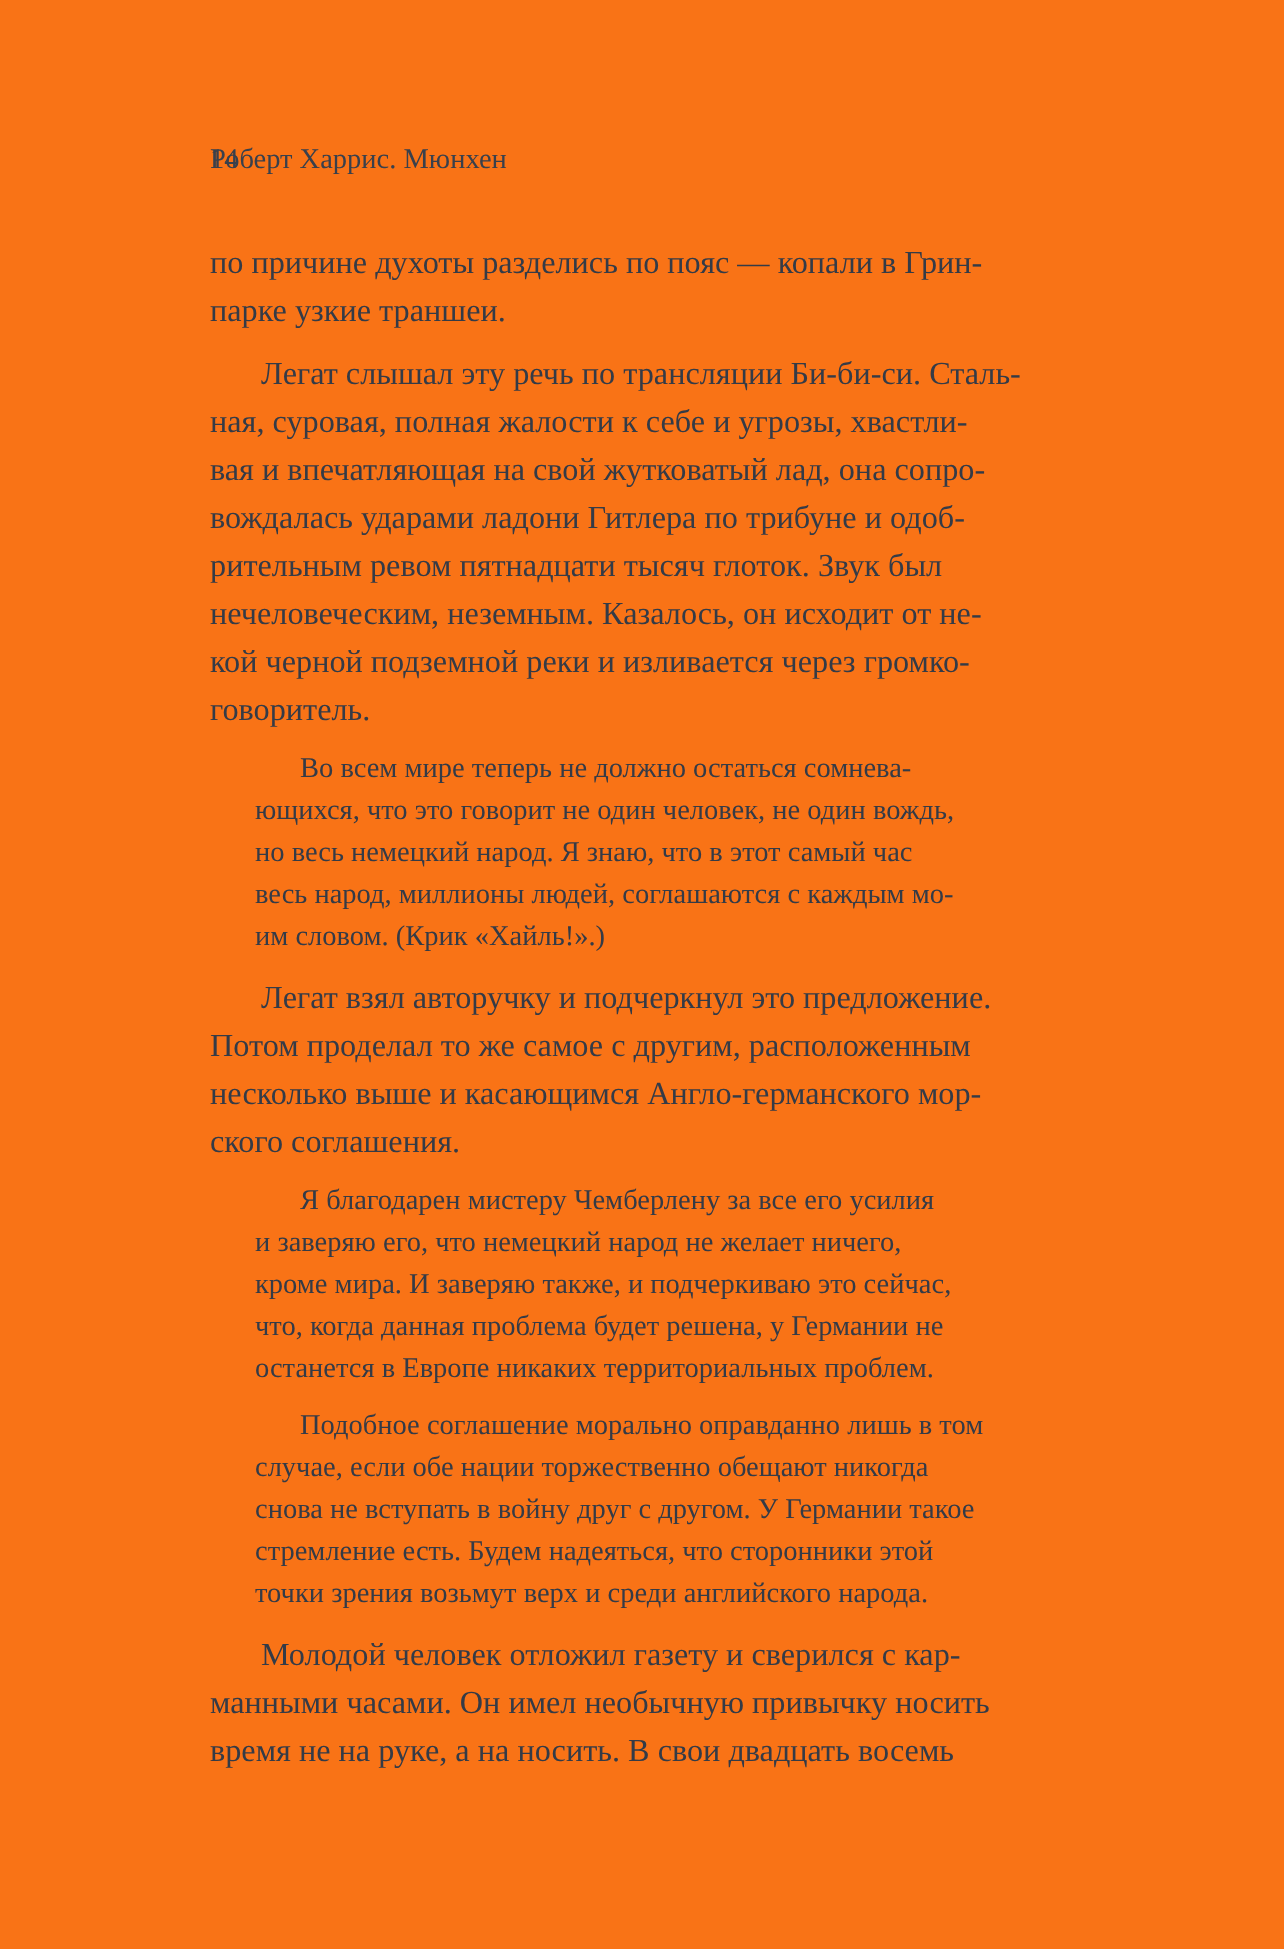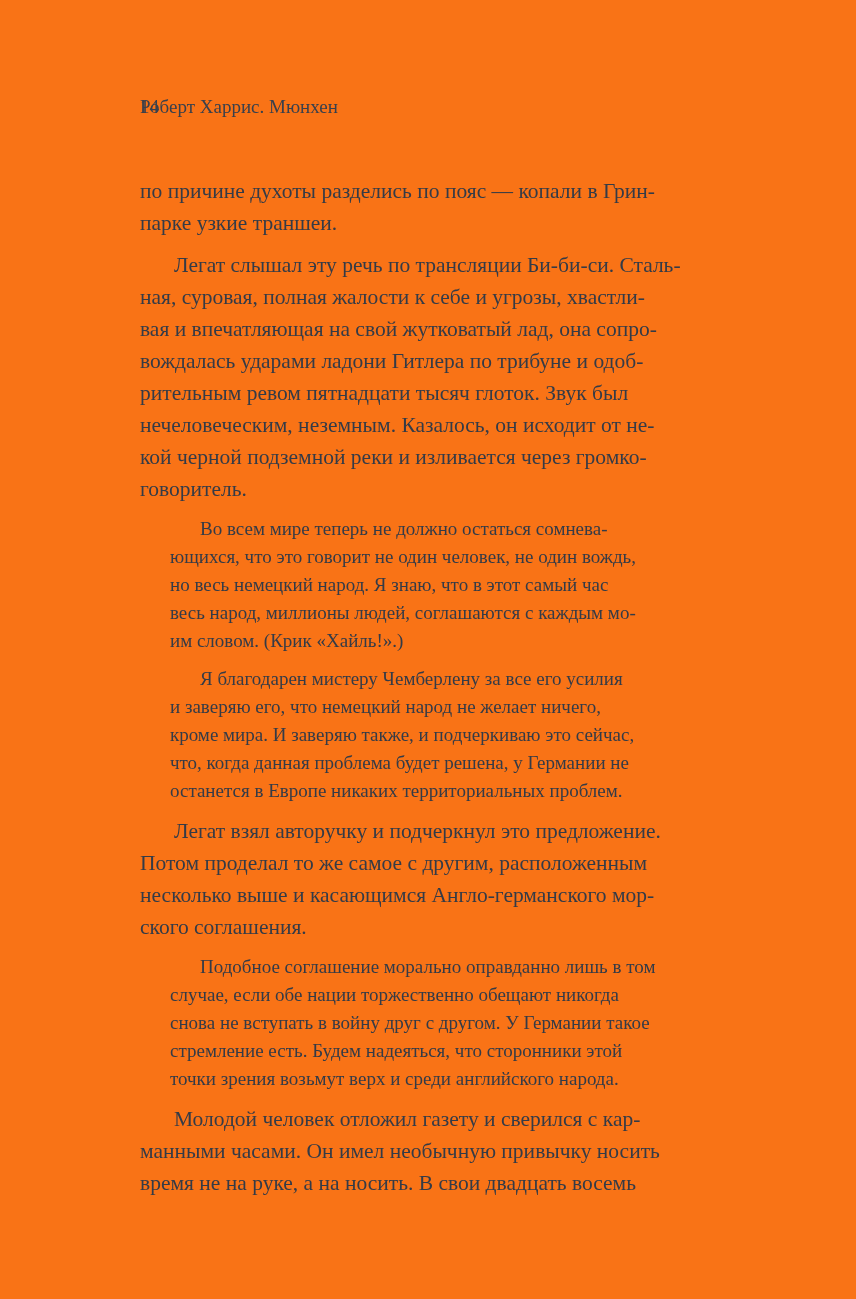--- a/index.html
+++ b/index.html
@@ -28,21 +28,21 @@
   .page-number {
     position: absolute;
     left: 0;
     top: 0;
   }
   .running-head {
     display: block;
     text-align: left;
   }
   .page-body {
-    margin-top: 56px;
+    margin-top: 40px;
   }
   .block {
     margin: 0;
     white-space: pre-line;
   }
   .block + .block {
     margin-top: 10px;
   }
   .para {
     font-size: 21.5px;
@@ -81,30 +81,30 @@
 нечеловеческим, неземным. Казалось, он исходит от не-
 кой черной подземной реки и изливается через громко-
 говоритель.</p>
 
     <p class="block quote">Во всем мире теперь не должно остаться сомнева-
 ющихся, что это говорит не один человек, не один вождь,
 но весь немецкий народ. Я знаю, что в этот самый час
 весь народ, миллионы людей, соглашаются с каждым мо-
 им словом. (Крик «Хайль!».)</p>
 
+    <p class="block para">Легат взял авторучку и подчеркнул это предложение.
+Потом проделал то же самое с другим, расположенным
+несколько выше и касающимся Англо-германского мор-
+ского соглашения.</p>
+
     <p class="block quote">Я благодарен мистеру Чемберлену за все его усилия
 и заверяю его, что немецкий народ не желает ничего,
 кроме мира. И заверяю также, и подчеркиваю это сейчас,
 что, когда данная проблема будет решена, у Германии не
 останется в Европе никаких территориальных проблем.</p>
-
-    <p class="block para">Легат взял авторучку и подчеркнул это предложение.
-Потом проделал то же самое с другим, расположенным
-несколько выше и касающимся Англо-германского мор-
-ского соглашения.</p>
 
     <p class="block quote">Подобное соглашение морально оправданно лишь в том
 случае, если обе нации торжественно обещают никогда
 снова не вступать в войну друг с другом. У Германии такое
 стремление есть. Будем надеяться, что сторонники этой
 точки зрения возьмут верх и среди английского народа.</p>
 
     <p class="block para">Молодой человек отложил газету и сверился с кар-
 манными часами. Он имел необычную привычку носить
 время не на руке, а на носить. В свои двадцать восемь</p>

